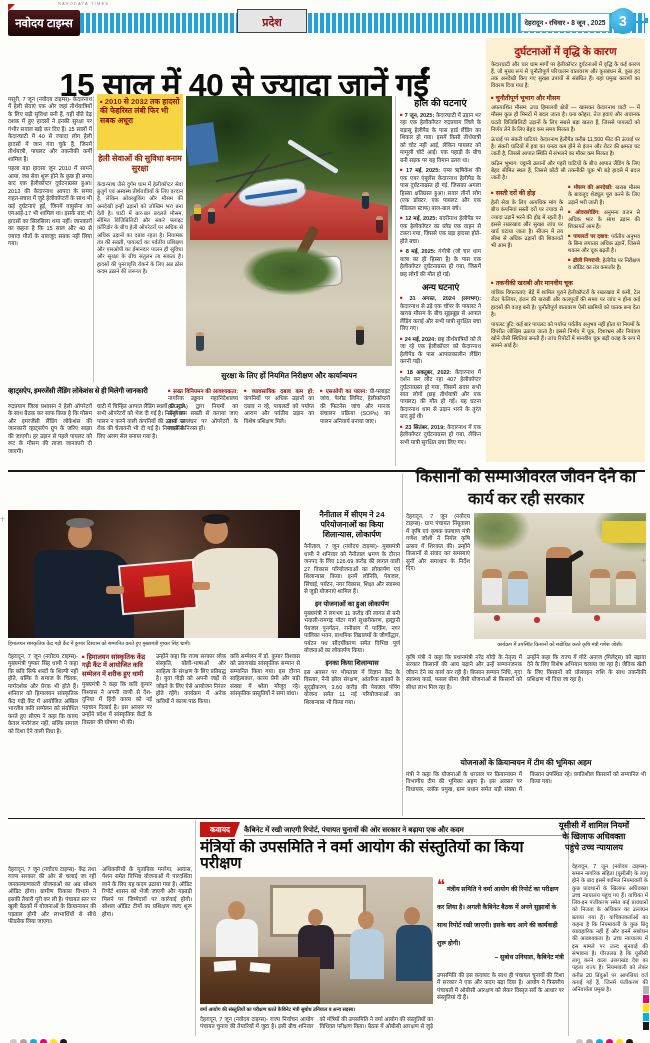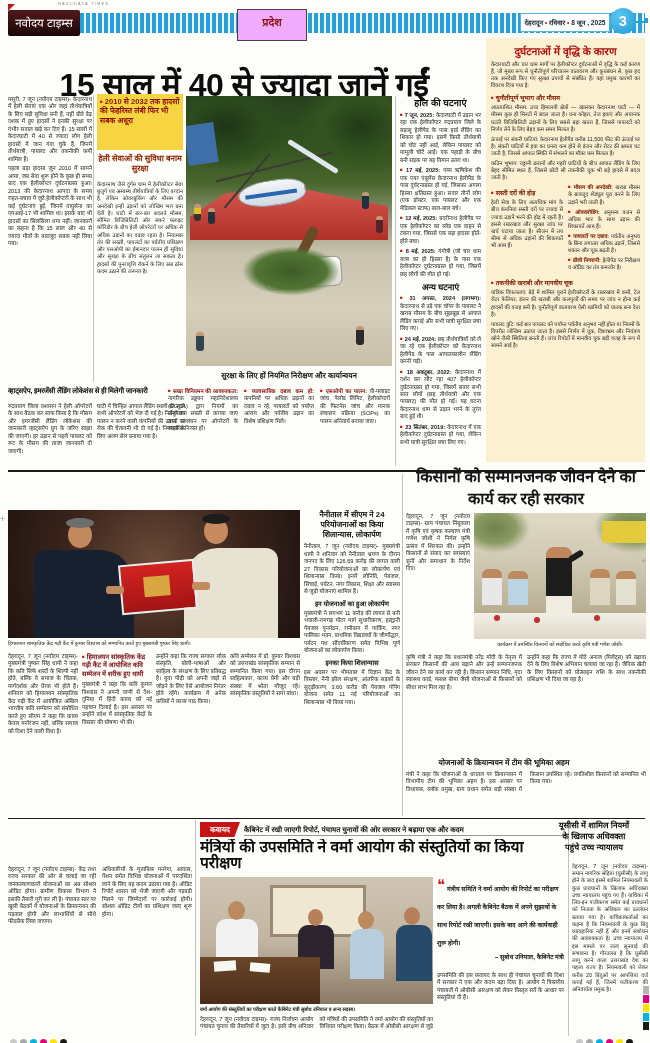--- a/index.html
+++ b/index.html
@@ -29,22 +29,22 @@
   <div class="abs" style="left:14px;top:2px;">
     <span style="display:inline-block;width:4px;height:4px;background:#8a8a8a;margin-right:2px;"></span><span style="display:inline-block;width:4px;height:4px;background:#555;margin-right:2px;"></span><span style="display:inline-block;width:4px;height:4px;background:#b5b5b5;margin-right:2px;"></span><span style="display:inline-block;width:4px;height:4px;background:#333;"></span>
   </div>
   <div class="abs" style="left:58px;top:1px;font-size:4px;color:#888;letter-spacing:1.2px;">NAVODAYA TIMES</div>
   <div class="abs" style="left:612px;top:2px;">
     <span style="display:inline-block;width:4px;height:4px;background:#00b5e2;margin-right:2px;"></span><span style="display:inline-block;width:4px;height:4px;background:#e6007e;"></span>
   </div>
 
   <div class="abs" style="left:80px;top:13px;width:565px;height:20px;background:repeating-linear-gradient(90deg,#2a9fd6 0 4px,#eaf6fc 4px 6px);"></div>
   <div class="abs" style="left:8px;top:4px;width:0;height:0;border-left:7px solid #c01818;border-bottom:7px solid transparent;"></div>
-  <div class="abs" style="left:8px;top:10px;width:72px;height:26px;background:linear-gradient(180deg,#50191b,#1c0707);border-radius:2px;color:#fff;font-weight:normal;font-size:11.5px;text-align:center;line-height:26px;">नवोदय टाइम्स</div>
-  <div class="abs" style="left:237px;top:9px;width:70px;height:32px;background:#f0abfc;border:1px solid #444;color:#8b1515;font-weight:bold;font-size:11px;text-align:center;line-height:24px;">प्रदेश</div>
+  <div class="abs" style="left:8px;top:10px;width:72px;height:26px;background:linear-gradient(180deg,#50191b,#1c0707);border-radius:2px;color:#fff;font-weight:bold;font-size:11.5px;text-align:center;line-height:26px;">नवोदय टाइम्स</div>
+  <div class="abs" style="left:237px;top:9px;width:70px;height:24px;background:#e5e5e5;border:1px solid #444;color:#8b1515;font-weight:bold;font-size:11px;text-align:center;line-height:24px;">प्रदेश</div>
   <div class="abs" style="left:520px;top:13px;width:90px;height:19px;background:#fff;border:1px solid #56b8e0;font-size:6.6px;font-weight:bold;color:#14212b;text-align:center;line-height:17px;">
     <span>देहरादून</span>
     <span style="color:#c9150f;">•</span>
     <span>रविवार</span>
     <span style="color:#c9150f;">•</span>
     <span>8 जून , 2025</span>
   </div>
   <div class="abs" style="left:636px;top:21px;width:12px;height:2px;background:#2a9fd6;"></div>
   <div class="abs" style="left:644px;top:18px;width:4px;height:4px;background:#2a9fd6;"></div>
   <div class="abs" style="left:610px;top:8px;width:26px;height:26px;border-radius:50%;background:radial-gradient(circle at 35% 30%,#5ec6ef,#1f99d4);color:#fff;font-weight:bold;font-size:14px;text-align:center;line-height:26px;">3</div>
@@ -163,41 +163,41 @@
     <div class="ctr" style="font-size:7.8px;font-weight:bold;color:#111;line-height:1.3;margin-bottom:3px;">नैनीताल में सीएम ने 24 परियोजनाओं का किया शिलान्यास, लोकार्पण</div>
     <div class="jt" style="margin-bottom:3px;">नैनीताल, 7 जून (नवोदय टाइम्स)- मुख्यमंत्री धामी ने शनिवार को नैनीताल भ्रमण के दौरान जनपद के लिए 126.69 करोड़ की लागत वाली 27 विकास परियोजनाओं का लोकार्पण एवं शिलान्यास किया। इनमें लोनिवि, पेयजल, सिंचाई, पर्यटन, नगर विकास, शिक्षा और स्वास्थ्य से जुड़ी योजनाएं शामिल हैं।</div>
     <div class="ctr" style="font-size:6.5px;font-weight:bold;color:#111;margin:2px 0;">इन योजनाओं का हुआ लोकार्पण</div>
     <div class="jt" style="margin-bottom:3px;">मुख्यमंत्री ने लगभग 11 करोड़ की लागत से बनी भवाली-रामगढ़ मोटर मार्ग सुधारीकरण, हल्द्वानी पेयजल पुनर्गठन, रानीबाग में पार्किंग, नगर पालिका भवन, प्राथमिक विद्यालयों के जीर्णोद्धार, पर्यटन पथ सौंदर्यीकरण समेत विभिन्न पूर्ण योजनाओं का लोकार्पण किया।</div>
     <div class="ctr" style="font-size:6.5px;font-weight:bold;color:#111;margin:2px 0;">इनका किया शिलान्यास</div>
     <div class="jt">इस अवसर पर भीमताल में विज्ञान केंद्र के विस्तार, नैनी झील संरक्षण, आंतरिक सड़कों के सुदृढ़ीकरण, 3.60 करोड़ की पेयजल पंपिंग योजना समेत 11 नई परियोजनाओं का शिलान्यास भी किया गया।</div>
   </div>
 
   <div class="vrule" style="left:402px;top:474px;height:342px;"></div>
 
-  <div class="abs ctr" style="left:406px;top:466px;width:240px;height:44px;font-size:16px;font-weight:bold;font-family:'Liberation Serif','DejaVu Serif',serif;color:#161616;line-height:1.35;overflow:hidden;">किसानों को सम्मानजनक जीवन देने का कार्य कर रही सरकार</div>
+  <div class="abs ctr" style="left:406px;top:466px;width:240px;height:44px;font-size:16px;font-weight:bold;font-family:'Liberation Serif','DejaVu Serif',serif;color:#161616;line-height:1.35;overflow:hidden;">किसानों को सम्माओवरल जीवन देने का कार्य कर रही सरकार</div>
   <div class="abs jt" style="left:406px;top:513px;width:64px;height:136px;">देहरादून, 7 जून (नवोदय टाइम्स)- ग्राम पंचायत निंबूवाला में कृषि एवं कृषक कल्याण मंत्री गणेश जोशी ने निर्मल कृषि उत्सव में शिरकत की। उन्होंने किसानों से संवाद कर समस्याएं सुनीं और समाधान के निर्देश दिए।</div>
   <div class="abs" style="left:474px;top:513px;width:172px;height:126px;overflow:hidden;background:linear-gradient(180deg,#dfd9c6 0%,#cfc9b2 40%,#bdb49a 70%,#a99f86 100%);">
     <div class="shape" style="left:-14px;top:-10px;width:70px;height:50px;background:radial-gradient(closest-side,#70834e,#8a9a62 60%,transparent);"></div>
     <div class="shape" style="left:120px;top:-12px;width:80px;height:52px;background:radial-gradient(closest-side,#6d8050,#8a9a62 60%,transparent);"></div>
     <div class="shape" style="left:128px;top:8px;width:44px;height:22px;background:#e3c93c;"></div>
     <div class="shape" style="left:8px;top:56px;width:20px;height:36px;border-radius:6px 6px 0 0;background:linear-gradient(180deg,#bd8a5f 0 24%,#e8e8e8 24%);"></div>
     <div class="shape" style="left:34px;top:58px;width:20px;height:34px;border-radius:6px 6px 0 0;background:linear-gradient(180deg,#bd8a5f 0 24%,#bcd3e4 24%);"></div>
     <div class="shape" style="left:116px;top:56px;width:20px;height:36px;border-radius:6px 6px 0 0;background:linear-gradient(180deg,#bd8a5f 0 24%,#ddd6c0 24%);"></div>
     <div class="shape" style="left:142px;top:58px;width:20px;height:34px;border-radius:6px 6px 0 0;background:linear-gradient(180deg,#bd8a5f 0 24%,#e4e0d0 24%);"></div>
     <div class="shape" style="left:72px;top:34px;width:26px;height:68px;border-radius:8px 8px 0 0;background:linear-gradient(180deg,#c1875c 0 16%,#1d1d1d 16% 72%,#f0ece0 72%);"></div>
     <div class="shape" style="left:94px;top:40px;width:16px;height:6px;background:#1d1d1d;transform:rotate(-32deg);border-radius:3px;"></div>
     <div class="shape" style="left:0px;top:100px;width:172px;height:26px;background:linear-gradient(#f2efe6,#ded8c6);"></div>
     <div class="shape" style="left:20px;top:102px;width:6px;height:6px;border-radius:50%;background:#c03030;"></div>
     <div class="shape" style="left:60px;top:104px;width:6px;height:6px;border-radius:50%;background:#c03030;"></div>
     <div class="shape" style="left:120px;top:102px;width:6px;height:6px;border-radius:50%;background:#c03030;"></div>
   </div>
   <div class="abs cap ctr" style="left:474px;top:641px;width:172px;height:10px;">कार्यक्रम में उपस्थित किसानों को संबोधित करते कृषि मंत्री गणेश जोशी।</div>
   <div class="abs jt" style="left:406px;top:654px;width:116px;height:100px;">कृषि मंत्री ने कहा कि प्रधानमंत्री नरेंद्र मोदी के नेतृत्व में सरकार किसानों की आय बढ़ाने और उन्हें सम्मानजनक जीवन देने का कार्य कर रही है। किसान सम्मान निधि, मृदा स्वास्थ्य कार्ड, फसल बीमा जैसी योजनाओं से किसानों को सीधा लाभ मिल रहा है।</div>
   <div class="abs jt" style="left:527px;top:654px;width:119px;height:100px;">उन्होंने कहा कि राज्य में मोटे अनाज (मिलेट्स) को बढ़ावा देने के लिए विशेष अभियान चलाया जा रहा है। जैविक खेती के लिए किसानों को प्रोत्साहन राशि के साथ तकनीकी प्रशिक्षण भी दिया जा रहा है।</div>
-  <div class="abs ctr" style="left:384px;top:757px;width:240px;height:12px;font-size:7.5px;font-weight:bold;color:#111;">योजनाओं के क्रियान्वयन में टीम की भूमिका अहम</div>
+  <div class="abs ctr" style="left:406px;top:757px;width:240px;height:12px;font-size:7.5px;font-weight:bold;color:#111;">योजनाओं के क्रियान्वयन में टीम की भूमिका अहम</div>
   <div class="abs jt" style="left:406px;top:771px;width:240px;height:45px;column-count:2;column-gap:8px;">मंत्री ने कहा कि योजनाओं के धरातल पर क्रियान्वयन में विभागीय टीम की भूमिका अहम है। इस अवसर पर विधायक, ब्लॉक प्रमुख, ग्राम प्रधान समेत बड़ी संख्या में किसान उपस्थित रहे। प्रगतिशील किसानों को सम्मानित भी किया गया।</div>
 
   <div class="hrule" style="left:8px;top:818px;width:637px;height:1px;"></div>
 
   <div class="abs jt" style="left:8px;top:866px;width:88px;height:170px;">देहरादून, 7 जून (नवोदय टाइम्स)- केंद्र तथा राज्य सरकार की ओर से चलाई जा रहीं जनकल्याणकारी योजनाओं का अब सोशल ऑडिट होगा। ग्रामीण विकास विभाग ने इसकी तैयारी पूरी कर ली है। पंचायत स्तर पर खुली बैठकों में योजनाओं के क्रियान्वयन की पड़ताल होगी और लाभार्थियों से सीधे फीडबैक लिया जाएगा।</div>
   <div class="abs jt" style="left:102px;top:866px;width:90px;height:170px;">अधिकारियों के मुताबिक मनरेगा, आवास, पेंशन समेत विभिन्न योजनाओं में पारदर्शिता लाने के लिए यह कदम उठाया गया है। ऑडिट रिपोर्ट शासन को भेजी जाएगी और गड़बड़ी मिलने पर जिम्मेदारों पर कार्रवाई होगी। सोशल ऑडिट टीमों का प्रशिक्षण जल्द शुरू होगा।</div>
 
   <div class="vrule" style="left:195px;top:820px;height:216px;"></div>
 
   <div class="abs" style="left:200px;top:822px;width:40px;height:15px;background:#c41414;color:#fff;font-size:7.5px;font-weight:bold;text-align:center;line-height:15px;clip-path:polygon(0 0,100% 0,86% 100%,0 100%);">कवायद</div>

